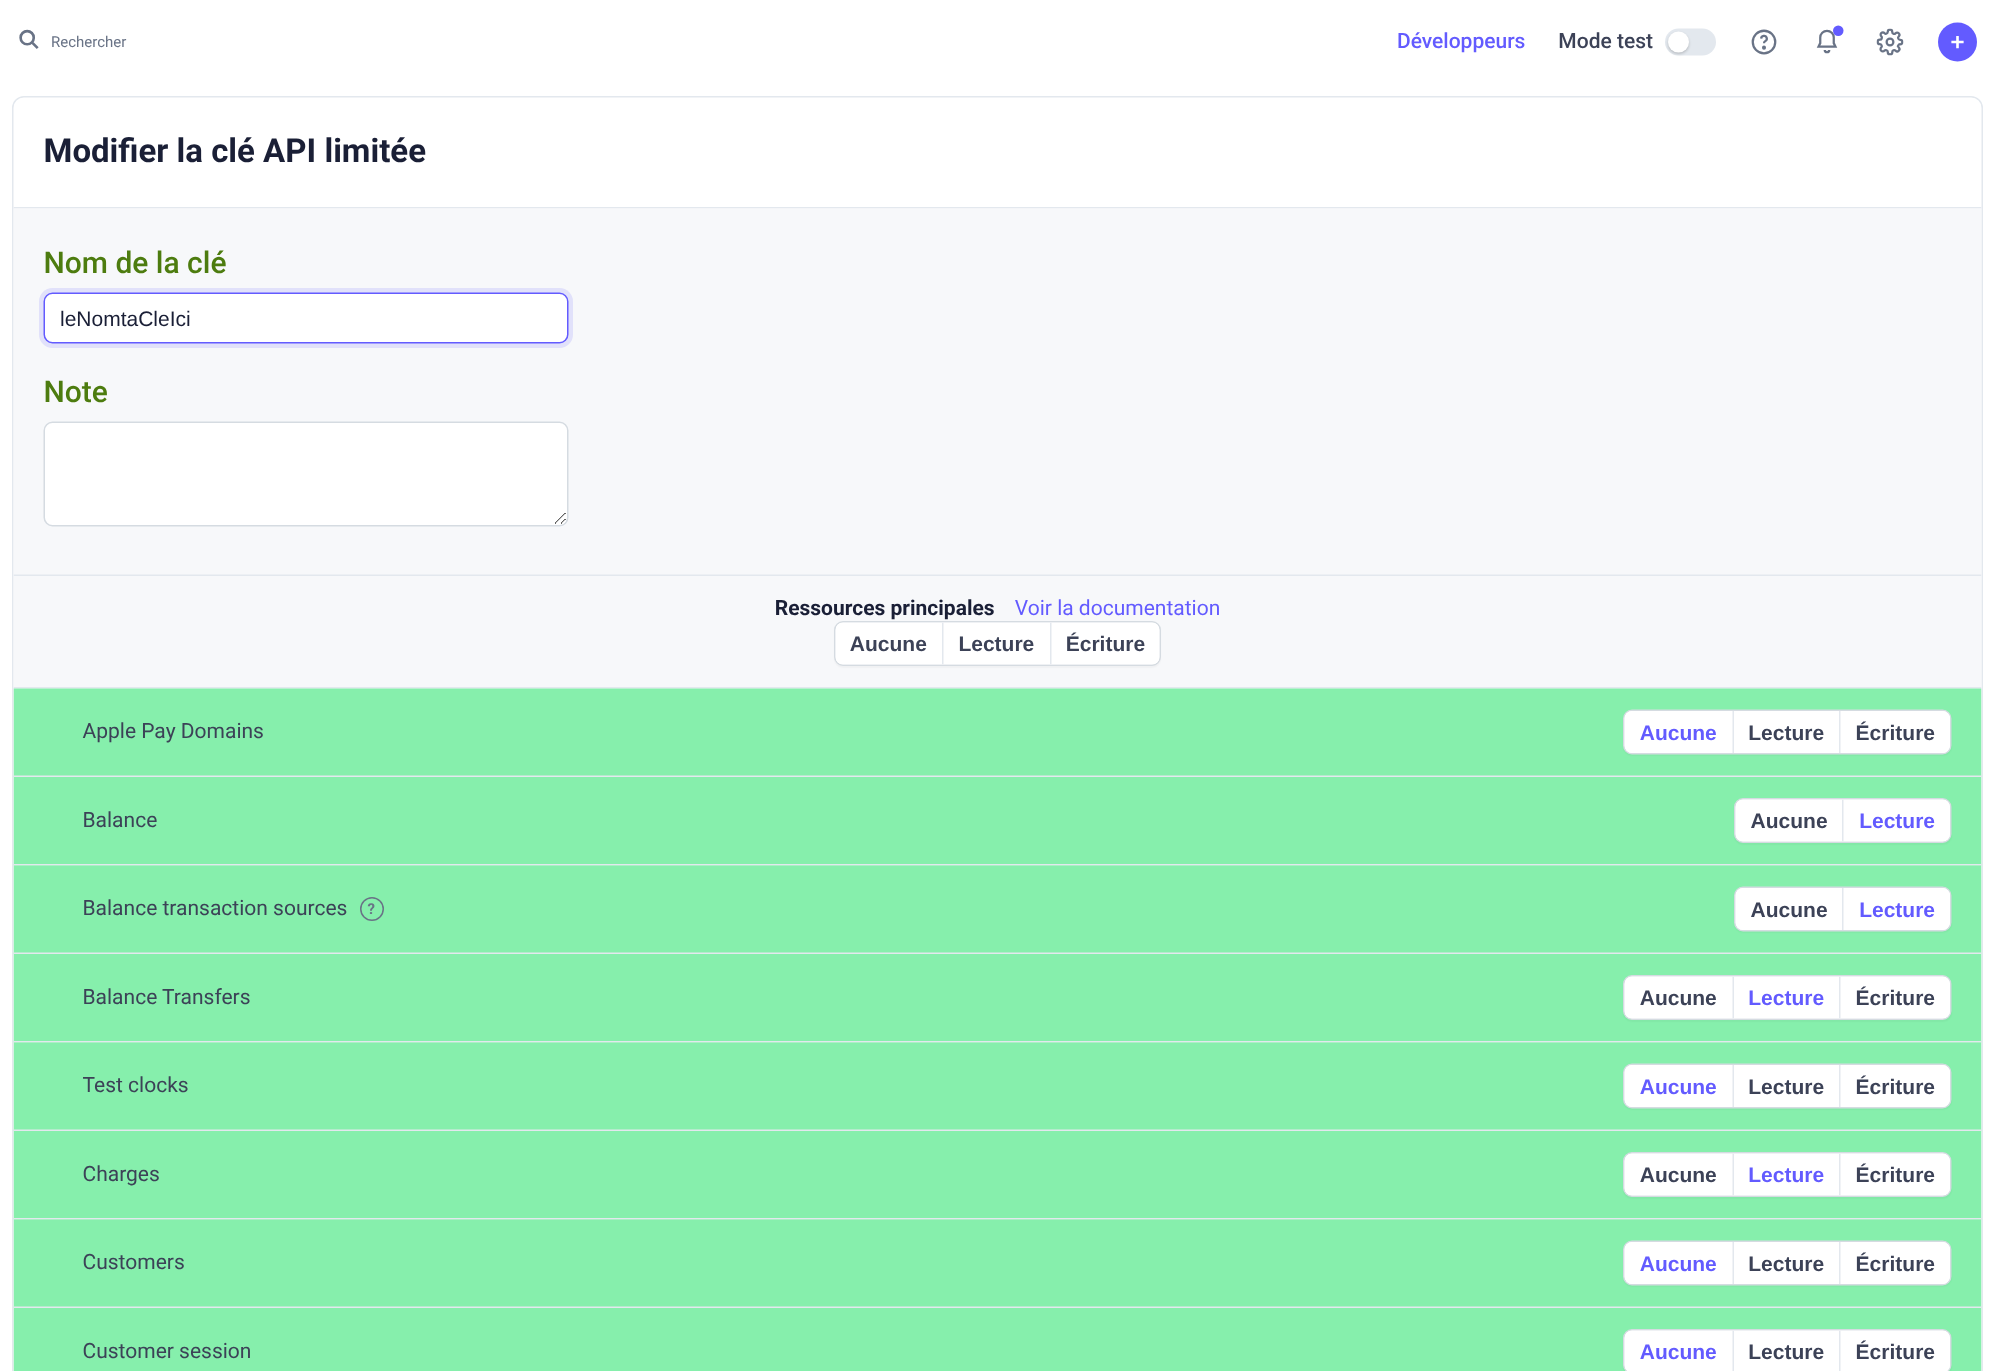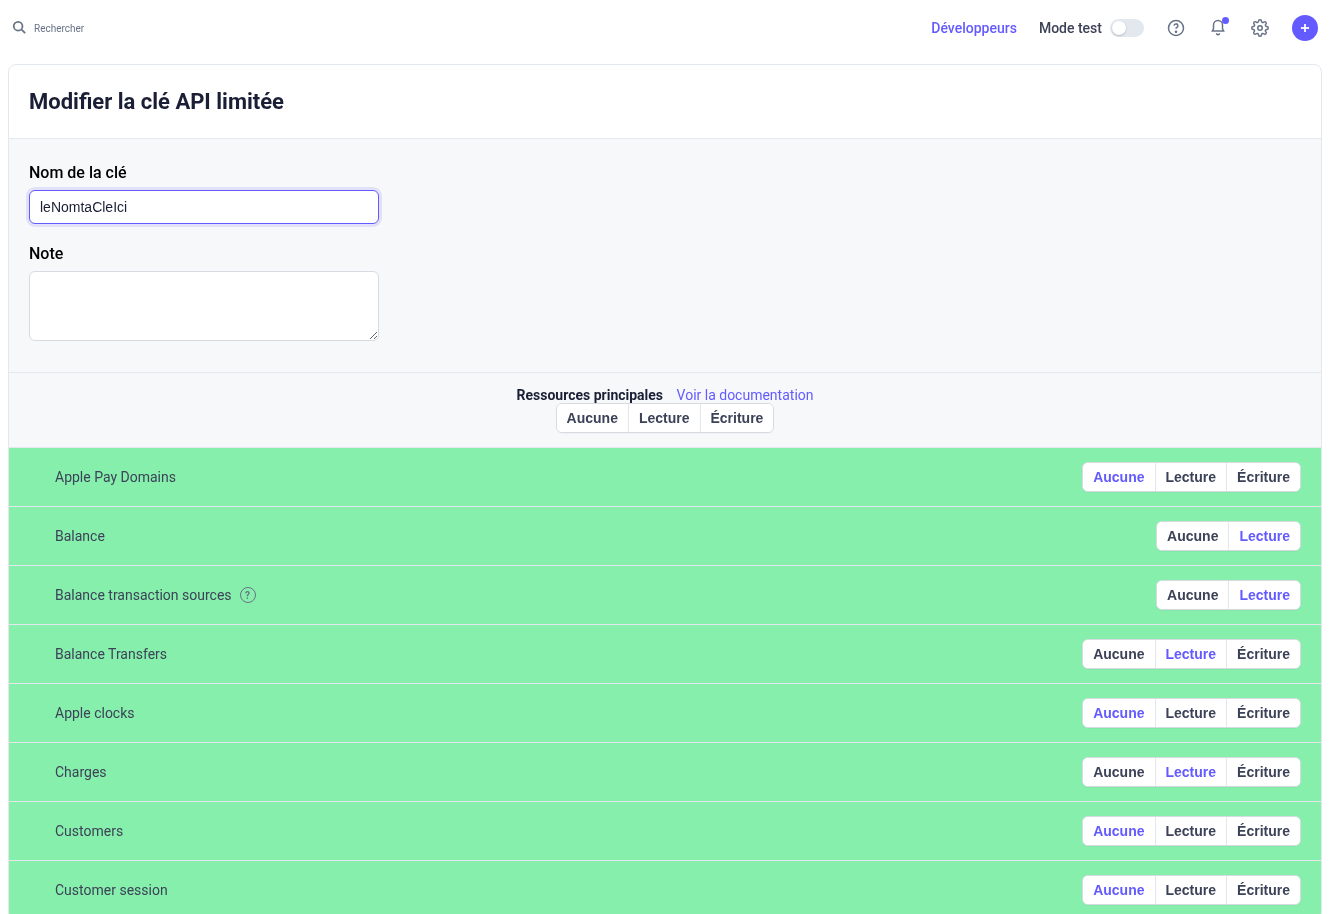--- a/index.html
+++ b/index.html
@@ -63,21 +63,21 @@
 }
 .card-header h1 { font-size: 22px; font-weight: 700; color: #1a1f36; }
 .form-section {
   background: #f7f8fa;
   padding: 24px 20px 28px 20px;
   border-bottom: 1px solid #e3e8ee;
 }
 .form-group { margin-bottom: 20px; }
 .form-group:last-child { margin-bottom: 0; }
 .form-label {
-  display: block; font-size: 16px; color: #000000; font-weight: 500; margin-bottom: 8px;
+  display: block; font-size: 20px; color: #4d7c0f; font-weight: 500; margin-bottom: 8px;
 }
 .text-input {
   width: 350px; padding: 8px 10px; border: 1px solid #635bff; border-radius: 6px;
   font-size: 14px; color: #1a1f36; background: #fff; outline: none;
   box-shadow: 0 0 0 3px rgba(99,91,255,0.15);
 }
 .textarea {
   width: 350px; height: 70px; padding: 8px 10px; border: 1px solid #d5dbe1; border-radius: 6px;
   font-size: 14px; background: #fff; resize: both; font-family: inherit;
 }
@@ -224,21 +224,21 @@
           <span>Balance Transfers</span>
         </div>
         <div class="perm-group">
           <button class="perm-btn">Aucune</button>
           <button class="perm-btn selected">Lecture</button>
           <button class="perm-btn">Écriture</button>
         </div>
       </div>
       <div class="resource-row">
         <div class="resource-name">
-          <span>Apple clocks</span>
+          <span>Test clocks</span>
         </div>
         <div class="perm-group">
           <button class="perm-btn selected">Aucune</button>
           <button class="perm-btn">Lecture</button>
           <button class="perm-btn">Écriture</button>
         </div>
       </div>
       <div class="resource-row">
         <div class="resource-name">
           <span>Charges</span>

